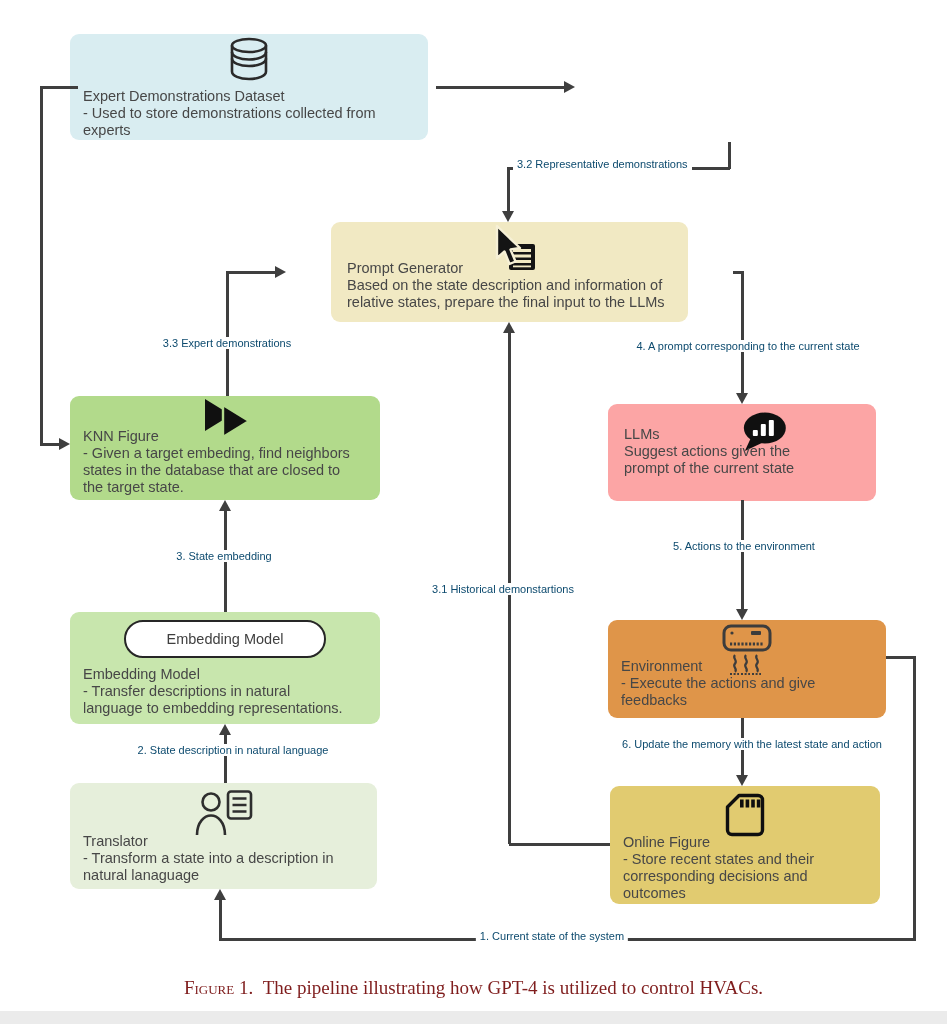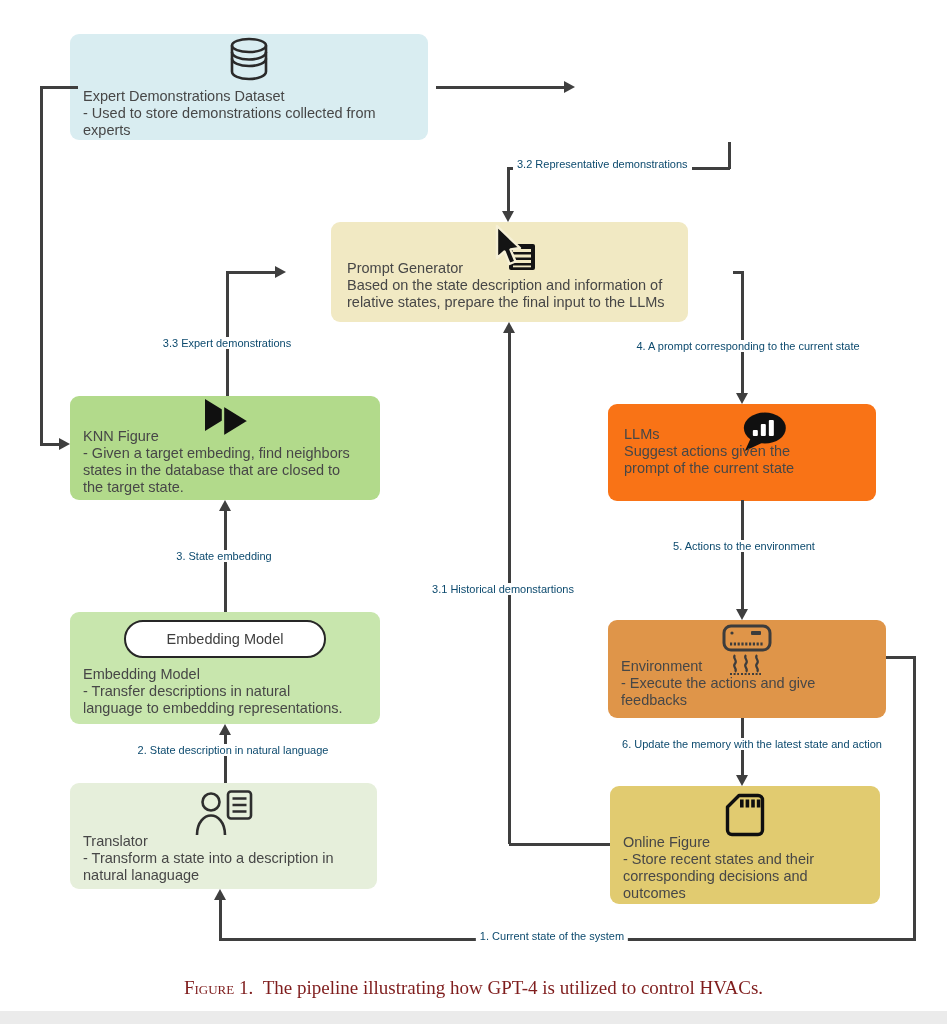--- a/index.html
+++ b/index.html
@@ -151,21 +151,21 @@
       </svg>
     </span>
     <div class="btext">
       <div class="btitle">KNN Figure</div>
       <div class="bdesc">- Given a target embeding, find neighbors
 states in the database that are closed to
 the target state.</div>
     </div>
   </div>
 
-  <div class="box box-llms" style="background: #f97316;">
+  <div class="box box-llms" style="background: #fca5a5;">
     <span class="bicon">
       <svg width="52" height="46" viewBox="0 0 52 46">
         <ellipse cx="27" cy="18" rx="21" ry="15.5" fill="#101010"></ellipse>
         <path d="M13 28 L7 41 L24 33 Z" fill="#101010"></path>
         <rect x="15" y="20" width="5" height="6" rx="1" fill="#ffffff"></rect>
         <rect x="23" y="14" width="5" height="12" rx="1" fill="#ffffff"></rect>
         <rect x="31" y="10" width="5" height="16" rx="1" fill="#ffffff"></rect>
       </svg>
     </span>
     <div class="btext">

